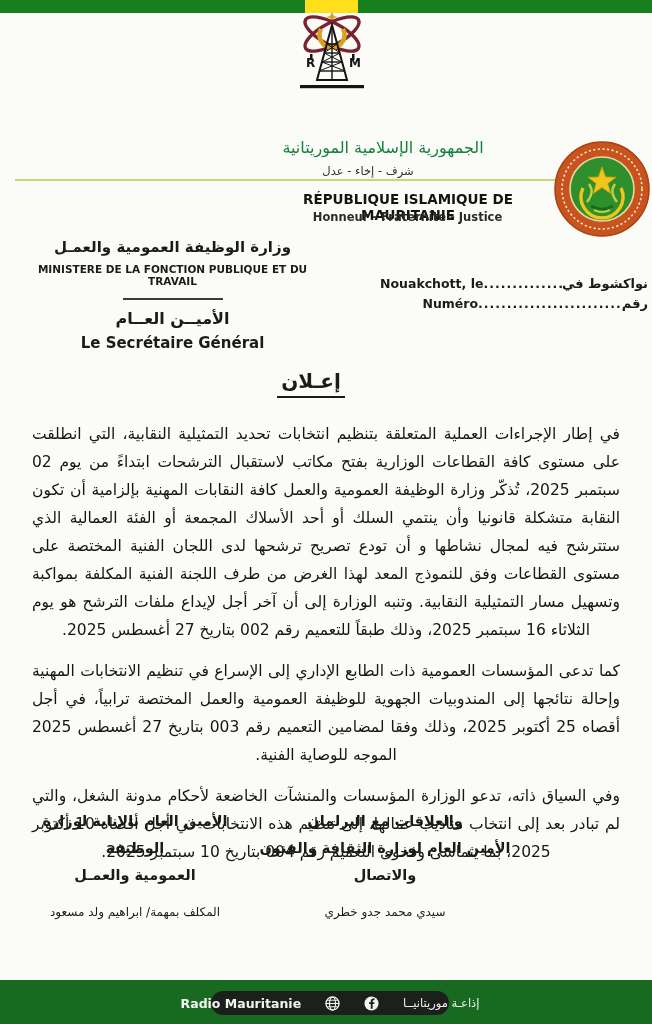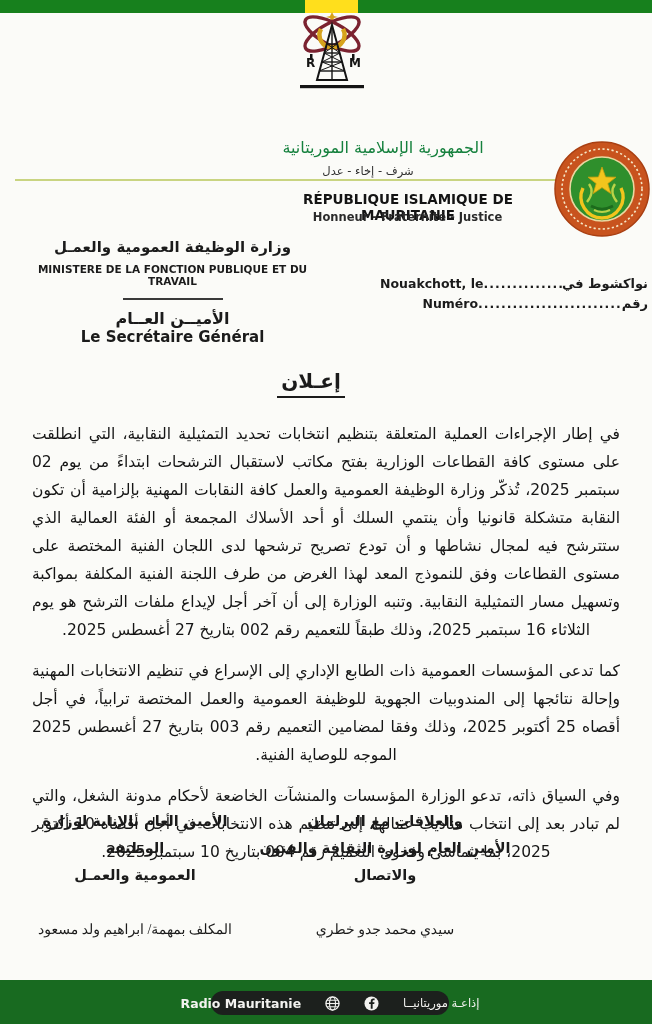--- a/index.html
+++ b/index.html
@@ -15,39 +15,39 @@
   .motto-ar{left:288px;top:164px;width:160px;text-align:center;direction:rtl;font-size:11.5px;color:#333;}
   .pale-line{left:15px;top:179px;width:543px;height:2px;background:#c9d481;}
   .country-fr{left:258px;top:191px;width:300px;text-align:center;font-weight:bold;font-size:13.5px;color:#141414;}
   .motto-fr{left:280px;top:210px;width:255px;text-align:center;font-weight:bold;font-size:11.5px;color:#2a2a2a;}
   
   .ministry{left:25px;top:238px;width:295px;text-align:center;}
   .ministry-ar{direction:rtl;font-weight:bold;font-size:15px;}
   .ministry-fr{font-weight:bold;font-size:10.5px;margin-top:7px;}
   .ministry-divider{width:100px;height:2px;background:#3a3a3a;margin:11px auto 9px auto;}
   .office-ar{direction:rtl;font-weight:bold;font-size:16px;}
-  .office-fr{font-weight:bold;font-size:15px;}
+  .office-fr{font-weight:bold;font-size:15px;margin-top:6px;}
   
   .dateline{right:4px;top:276px;width:268px;font-weight:bold;font-size:12.5px;}
   .dateline .row{display:flex;justify-content:flex-end;align-items:baseline;white-space:nowrap;margin-bottom:5px;}
   .dateline .dots{letter-spacing:1px;overflow:hidden;}
   .dateline .ar{direction:rtl;font-size:13px;}
   
   .title-wrap{left:0;top:369px;width:622px;text-align:center;}
   .title-text{display:inline-block;direction:rtl;font-weight:bold;font-size:20px;
               border-bottom:2px solid #1b1b1b;padding:0 4px 3px 4px;}
   .body-text{left:32px;top:420px;width:588px;direction:rtl;text-align:justify;
              font-size:15.5px;line-height:28px;color:#151515;}
   .body-text p{margin:0 0 13px 0;text-align:justify;text-align-last:center;}
   
   .sig{text-align:center;direction:rtl;}
   .sig-right{left:235px;top:808px;width:300px;}
   .sig-left{left:15px;top:808px;width:240px;}
   .sig-title{font-weight:bold;font-size:14.5px;line-height:27px;}
-  .sig-name{font-size:14px;margin-top:32px;font-family:Liberation Serif, serif;}
+  .sig-name{font-size:12px;margin-top:16px;}
   
   .footer-band{left:0;top:980px;width:652px;height:44px;background:#186a20;}
   .footer-pill{left:211px;top:991px;width:238px;height:24px;background:#1c201d;border-radius:13px;
                display:flex;align-items:center;justify-content:center;gap:24px;color:#f3f3f0;}
   .footer-fr{font-weight:bold;font-size:12.5px;white-space:nowrap;}
   .footer-ar{direction:rtl;font-size:11.5px;white-space:nowrap;}
   .icon{display:inline-flex;}
 </style>
 </head>
 <body>

